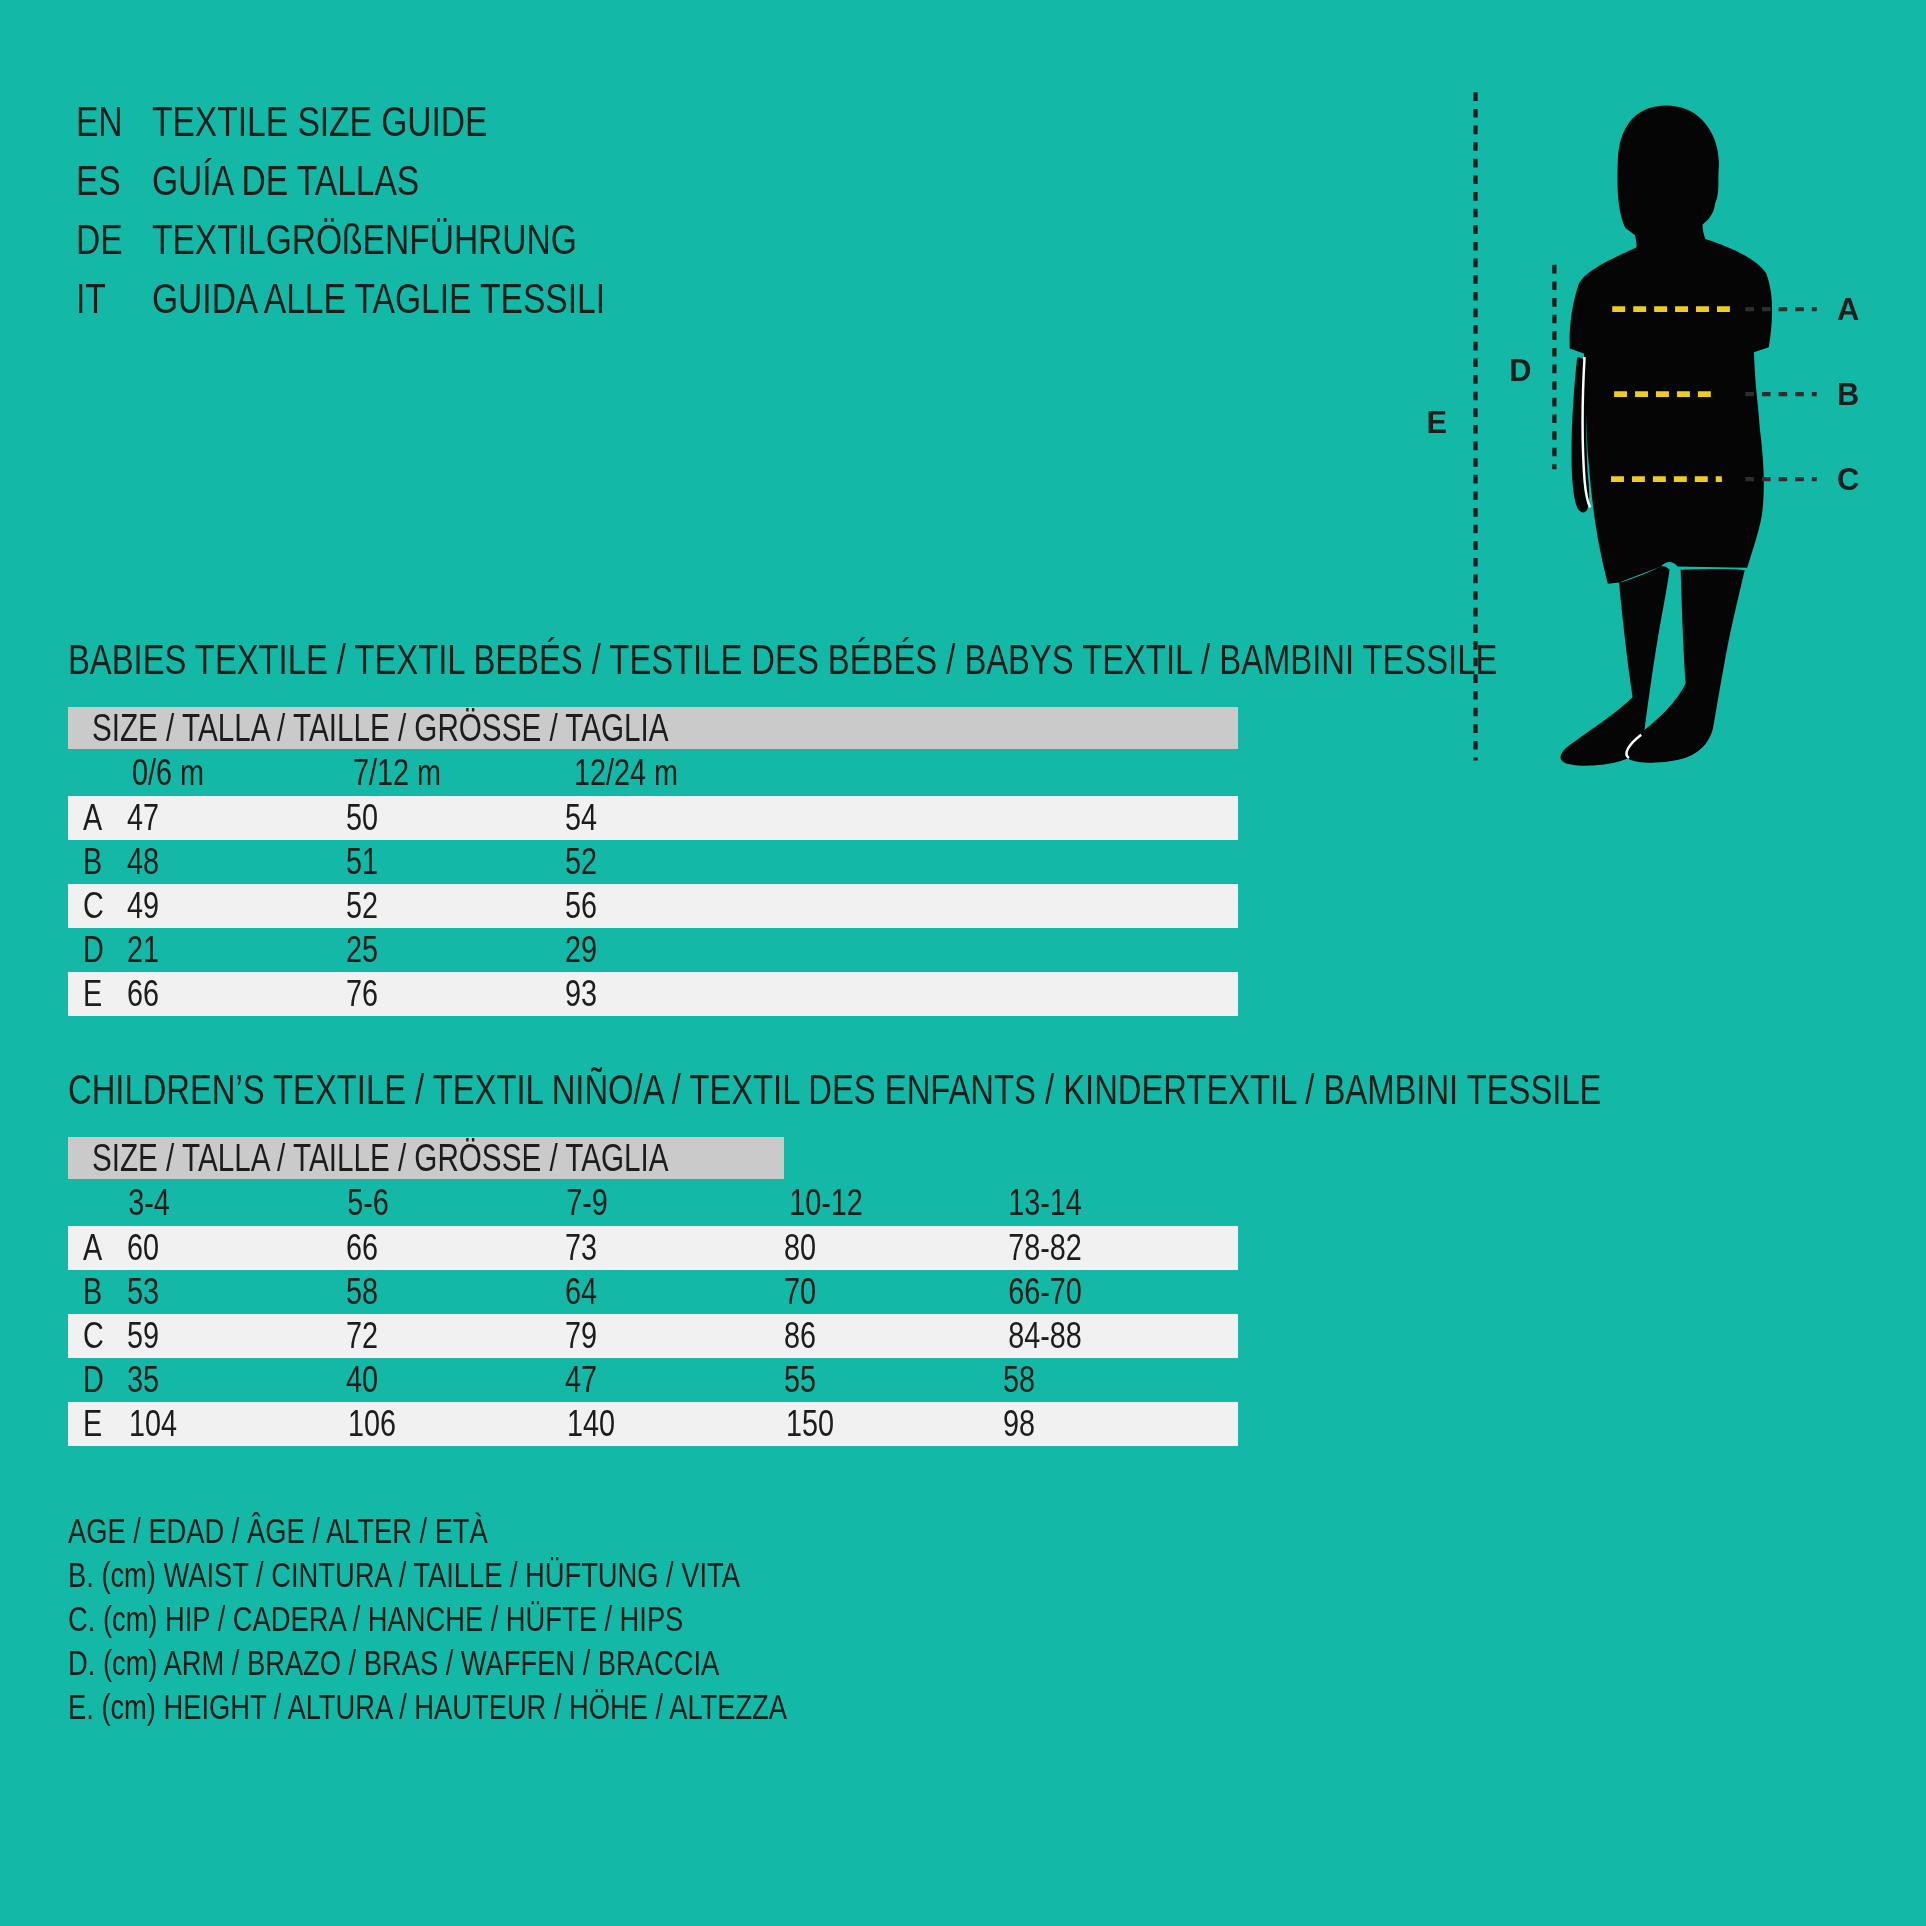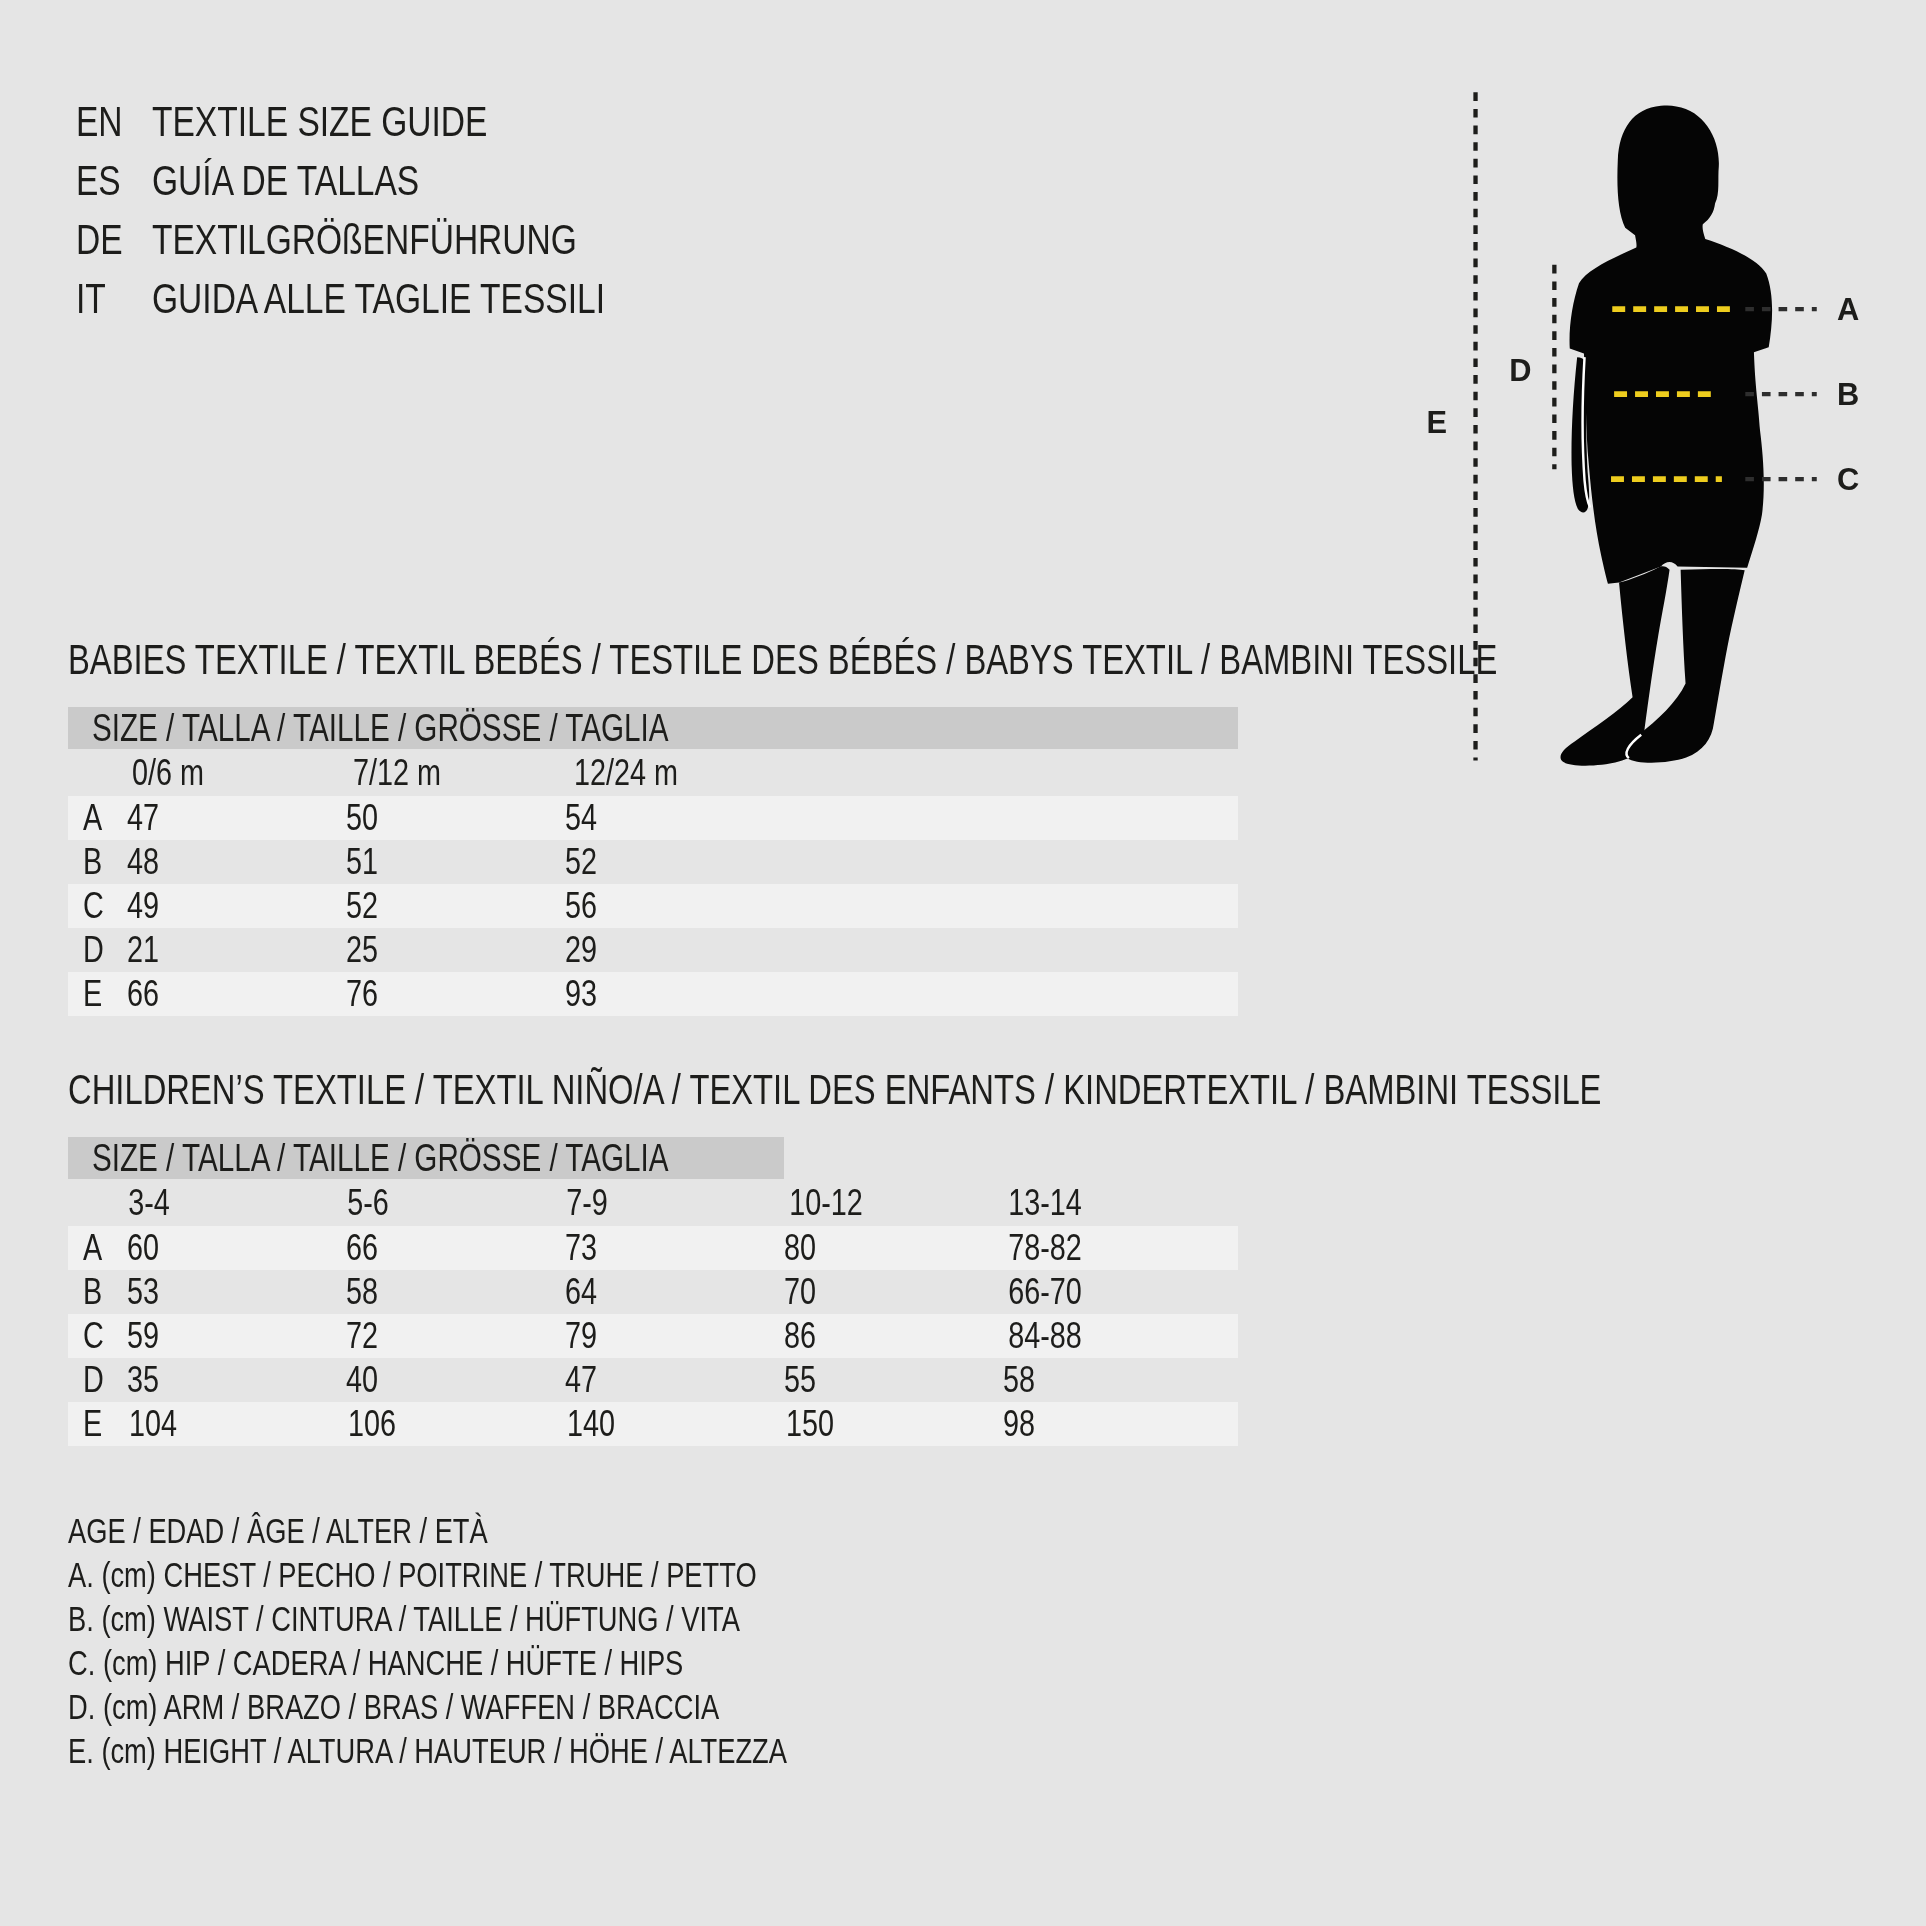--- a/index.html
+++ b/index.html
@@ -1,20 +1,20 @@
 <!DOCTYPE html>
 <html style="font-size:10px"><head>
 <meta charset="utf-8">
 <title>Textile Size Guide</title>
 <style>
   * { margin:0; padding:0; box-sizing:border-box; }
   html,body { background:#ffffff; }
   body { width:1926px; height:1926px; }
   .page {
-    position:relative; width:1926px; height:1926px; background:#e5e5e5;
+    position:relative; width:1926px; height:1926px; background:#14b8a6;
     font-family:"Liberation Sans","DejaVu Sans",sans-serif; color:#1d1d1b; overflow:hidden;
   }
   
   .cnd  { display:inline-block; transform:scaleX(0.78); transform-origin:0 50%; white-space:nowrap; }
   .cndc { display:inline-block; transform:scaleX(0.80); transform-origin:50% 50%; white-space:nowrap; }
 
   
   .languages { position:absolute; left:76px; top:92px; }
   .lang-row  { display:flex; height:59px; line-height:59px; font-size:43px; }
   .lang-code { width:76px; }
@@ -249,21 +249,20 @@
           <div class="vcell"><span class="cndc">106</span></div>
           <div class="vcell"><span class="cndc">140</span></div>
           <div class="vcell"><span class="cndc">150</span></div>
           <div class="vcell"><span class="cndc">98</span></div>
         </div>
       </div>
   </div>
 
   <section class="legend">
     <div class="legend-row"><span class="cnd">AGE / EDAD / ÂGE / ALTER / ETÀ</span></div>
-    <div class="legend-row"><span class="cnd">A. (cm) CHEST / PECHO / POITRINE / TRUHE / PETTO</span></div>
     <div class="legend-row"><span class="cnd">B. (cm) WAIST / CINTURA / TAILLE / HÜFTUNG / VITA</span></div>
     <div class="legend-row"><span class="cnd">C. (cm) HIP / CADERA / HANCHE / HÜFTE / HIPS</span></div>
     <div class="legend-row"><span class="cnd">D. (cm) ARM / BRAZO / BRAS / WAFFEN / BRACCIA</span></div>
     <div class="legend-row"><span class="cnd">E. (cm) HEIGHT / ALTURA / HAUTEUR / HÖHE / ALTEZZA</span></div>
   </section>
 
 </div>
 
 
 </body></html>

